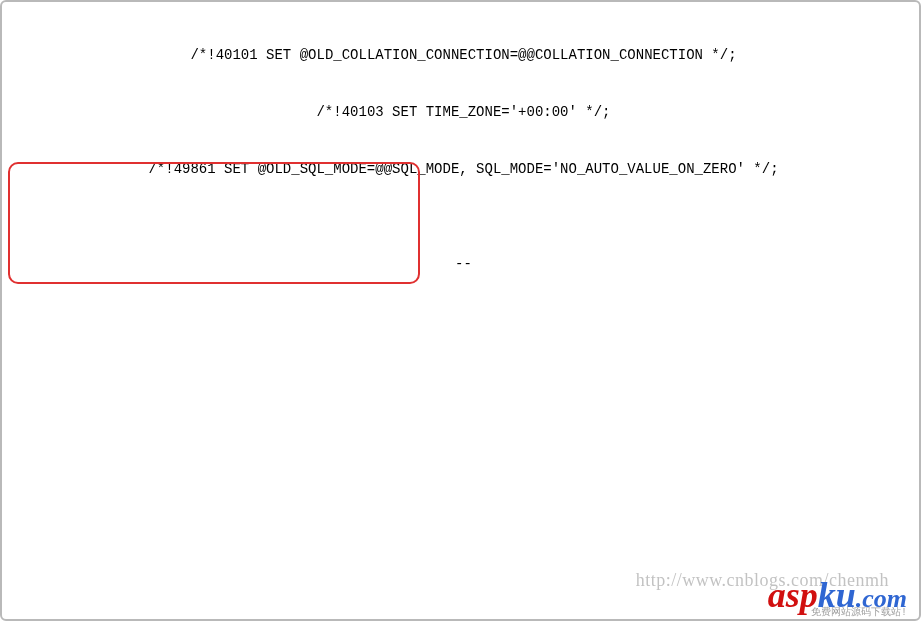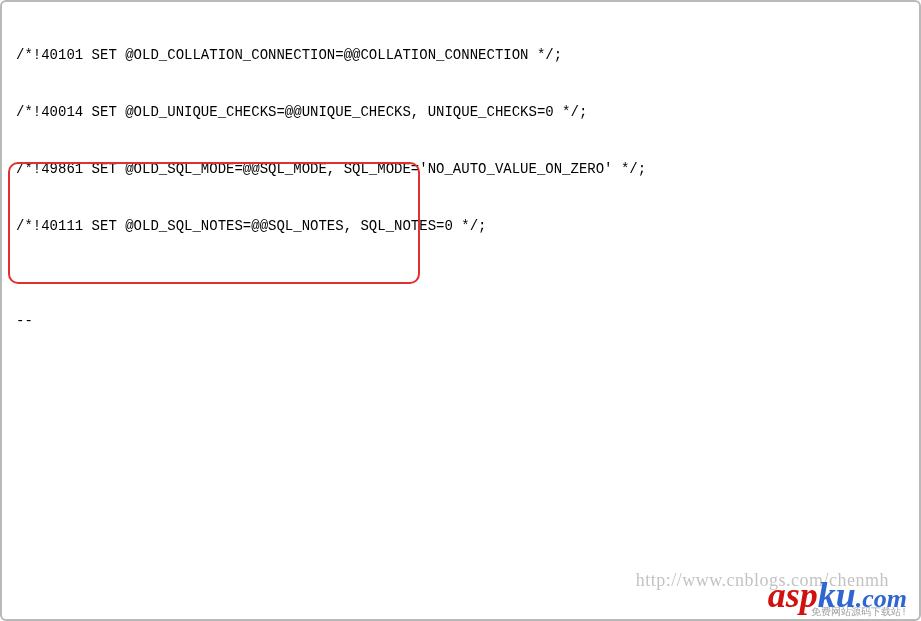--- a/index.html
+++ b/index.html
@@ -18,20 +18,21 @@
     border-radius: 6px;
   }
   .code-area {
     padding: 6px 8px 6px 14px;
     white-space: pre;
     line-height: 19px;
     position: relative;
   }
   .line {
     white-space: pre;
+    text-align: center;
   }
   .highlight-box {
     position: absolute;
     border: 2px solid #e03030;
     border-radius: 10px;
     left: 6px;
     top: 160px;
     width: 408px;
     height: 118px;
     pointer-events: none;
@@ -74,23 +75,22 @@
     color: rgba(80,80,80,0.55);
     font-family: Liberation Mono, monospace;
     pointer-events: none;
   }
 </style>
 </head>
 <body>
 
 <div class="code-area">
   <div class="line">/*!40101 SET @OLD_COLLATION_CONNECTION=@@COLLATION_CONNECTION */;</div>
-  <div class="line">/*!40014 SET @OLD_UNIQUE_CHECKS=@@UNIQUE_CHECKS, UNIQUE_CHECKS=0 */;</div>
+  <div class="line">/*!40103 SET TIME_ZONE='+00:00' */;</div>
   <div class="line">/*!49861 SET @OLD_SQL_MODE=@@SQL_MODE, SQL_MODE='NO_AUTO_VALUE_ON_ZERO' */;</div>
-  <div class="line">/*!40111 SET @OLD_SQL_NOTES=@@SQL_NOTES, SQL_NOTES=0 */;</div>
   <div class="line"></div>
   <div class="line">--</div>
   
   <div class="line"></div>
   
   
   
   
   
   

